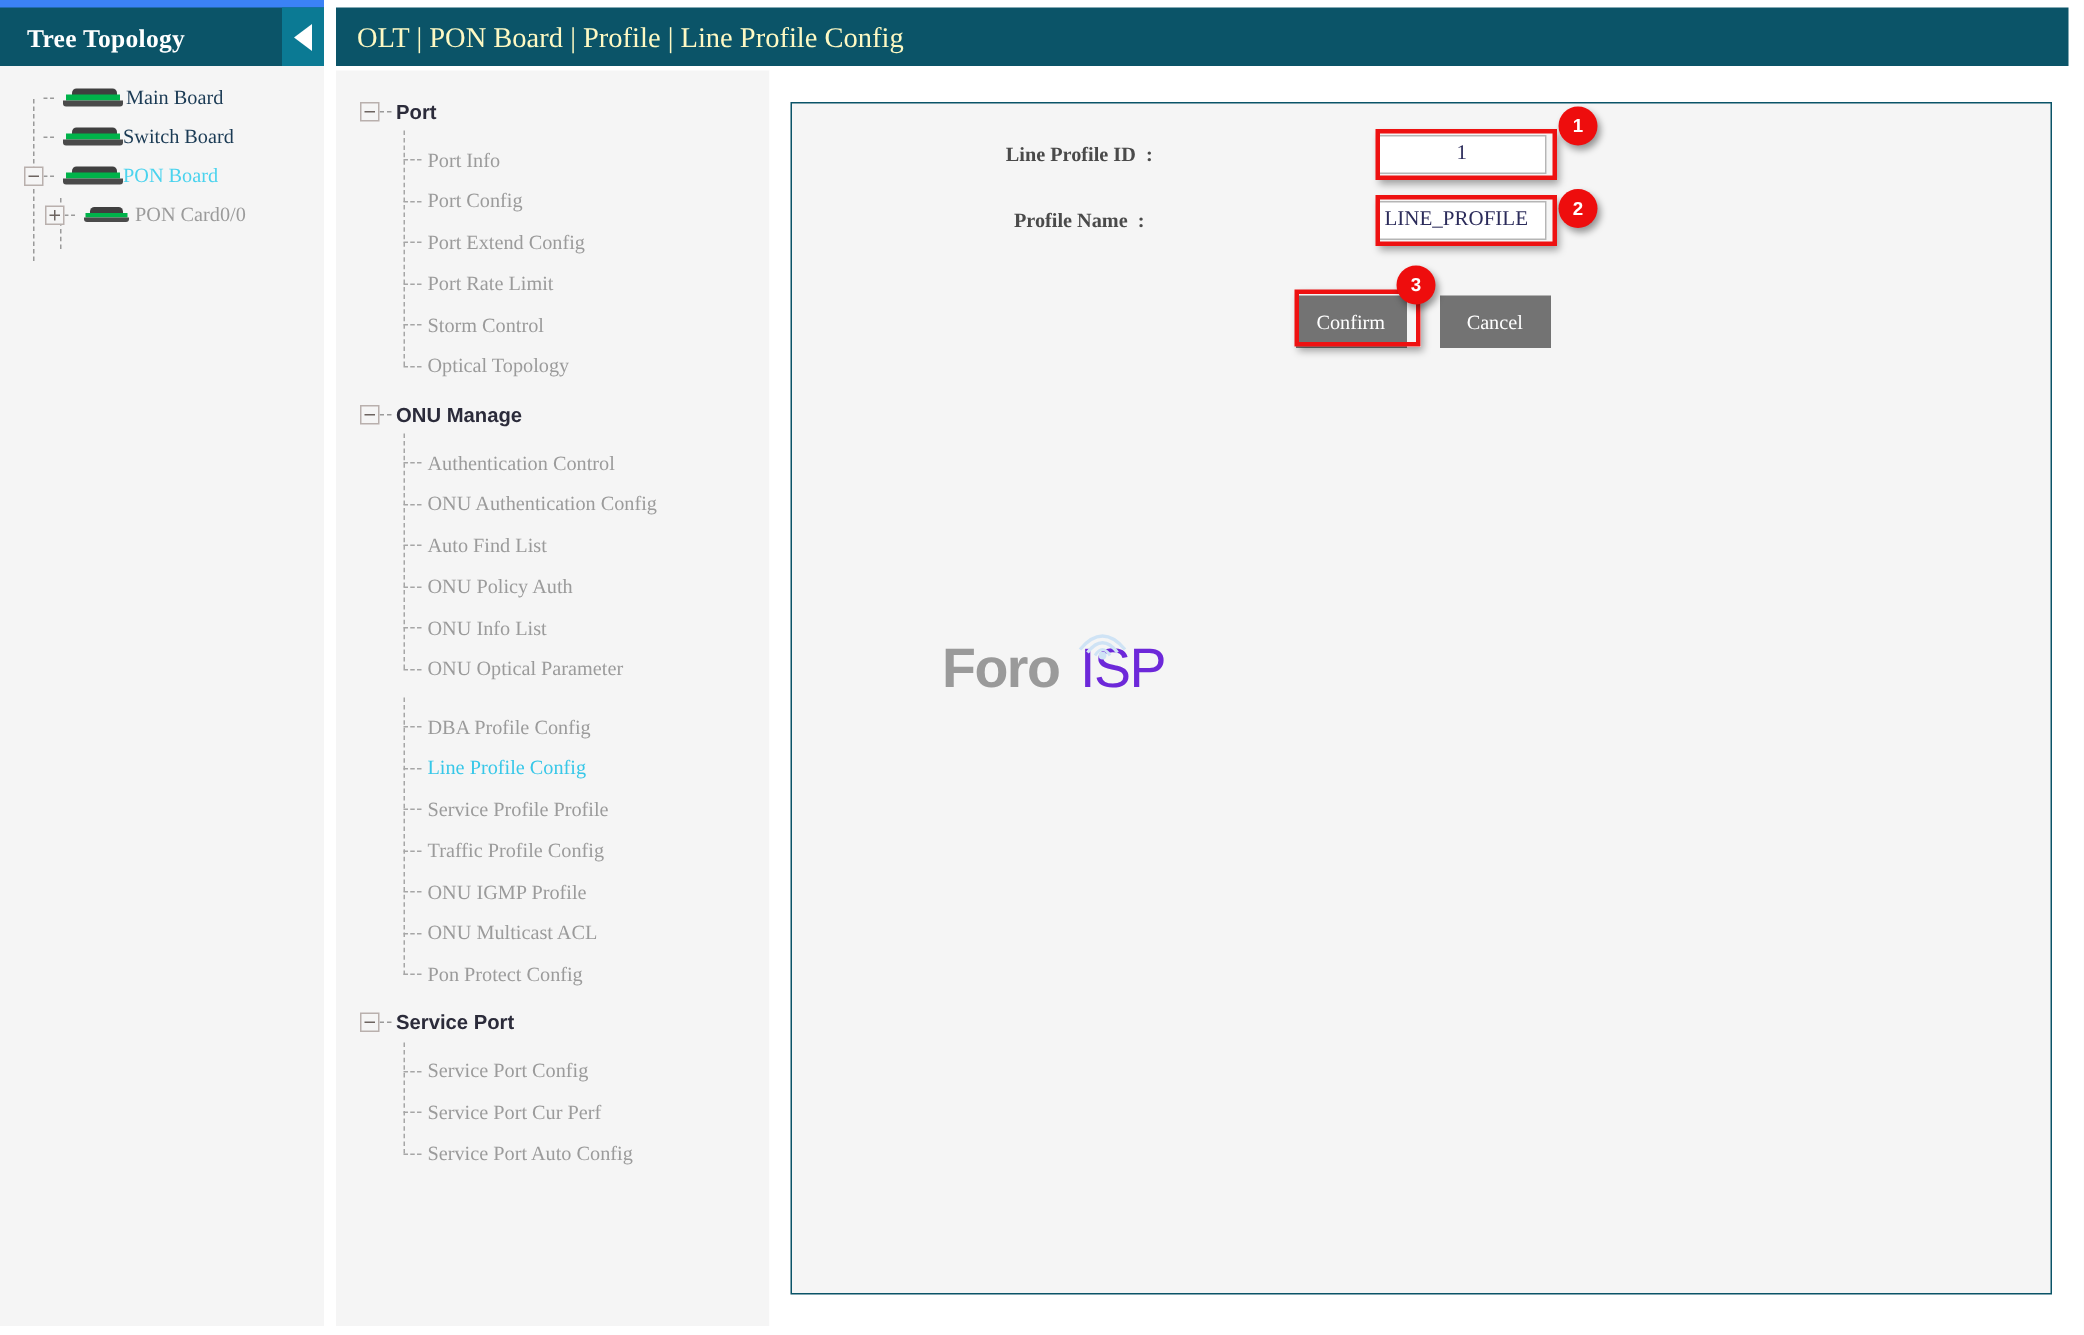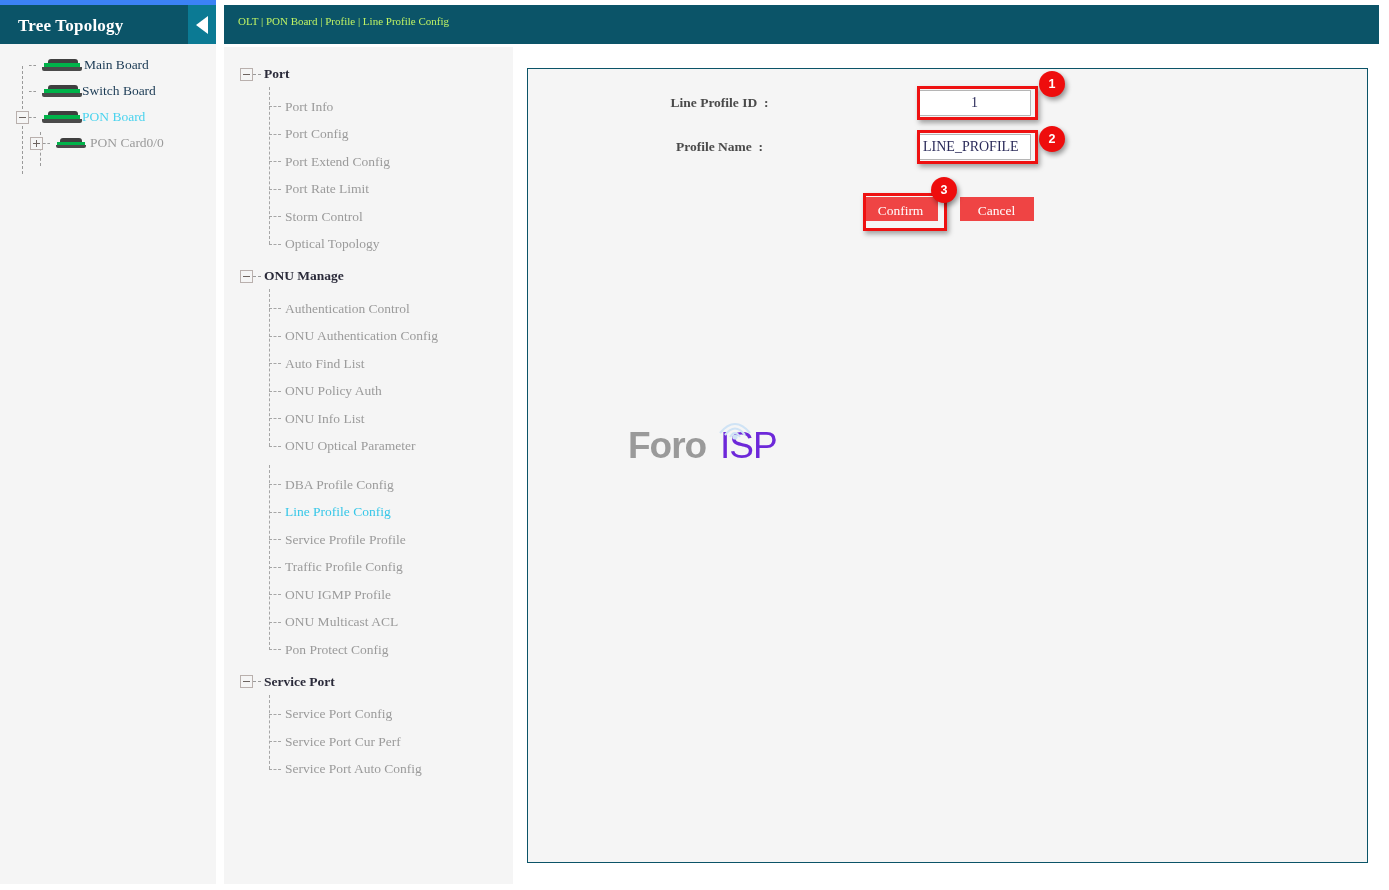--- a/index.html
+++ b/index.html
@@ -166,21 +166,21 @@
     height: 26px;
     display: flex;
     align-items: center;
     padding-left: 16px;
     cursor: pointer;
   }
   .nav-group-title {
     font-size: 13.5px;
     font-weight: bold;
     color: #2b2b3a;
-    font-family: Liberation Serif, serif;
+    font-family: Liberation Sans, sans-serif;
     margin-left: 3px;
   }
   .nav-items {
     position: relative;
     padding-top: 6px;
   }
   .nav-items .trunk {
     position: absolute;
     left: 45px;
     top: 0px;
@@ -212,22 +212,22 @@
   .nav-item-label.active { color: #37c7e8; }
 
   
   #topbar {
     position: absolute; left: 224px; top: 5px;
     width: 1155px; height: 39px;
     background: #0b5468;
   }
   #breadcrumb {
     position: absolute; left: 14px; top: 10px;
-    color: #bef264;
-    font-size: 11px;
+    color: #fef9c3;
+    font-size: 19px;
     font-family: "Liberation Serif", serif;
   }
 
   
   #content-area {
     position: absolute; left: 513px; top: 47px;
     width: 876px; height: 843px;
     background: #ffffff;
   }
   #content-panel {
@@ -292,22 +292,22 @@
 
   #btn-row {
     position: absolute;
     left: 0; top: 116px;
     width: 841px;
     display: flex;
     justify-content: center;
     gap: 22px;
   }
   .act-btn {
-    width: 74px; height: 24px;
-    background: #ef4444;
+    width: 74px; height: 35px;
+    background: #737373;
     color: #ffffff;
     border: none;
     font-size: 13.5px;
     font-family: "Liberation Serif", serif;
     cursor: pointer;
     padding: 0;
     line-height: 28px;
   }
 
   

